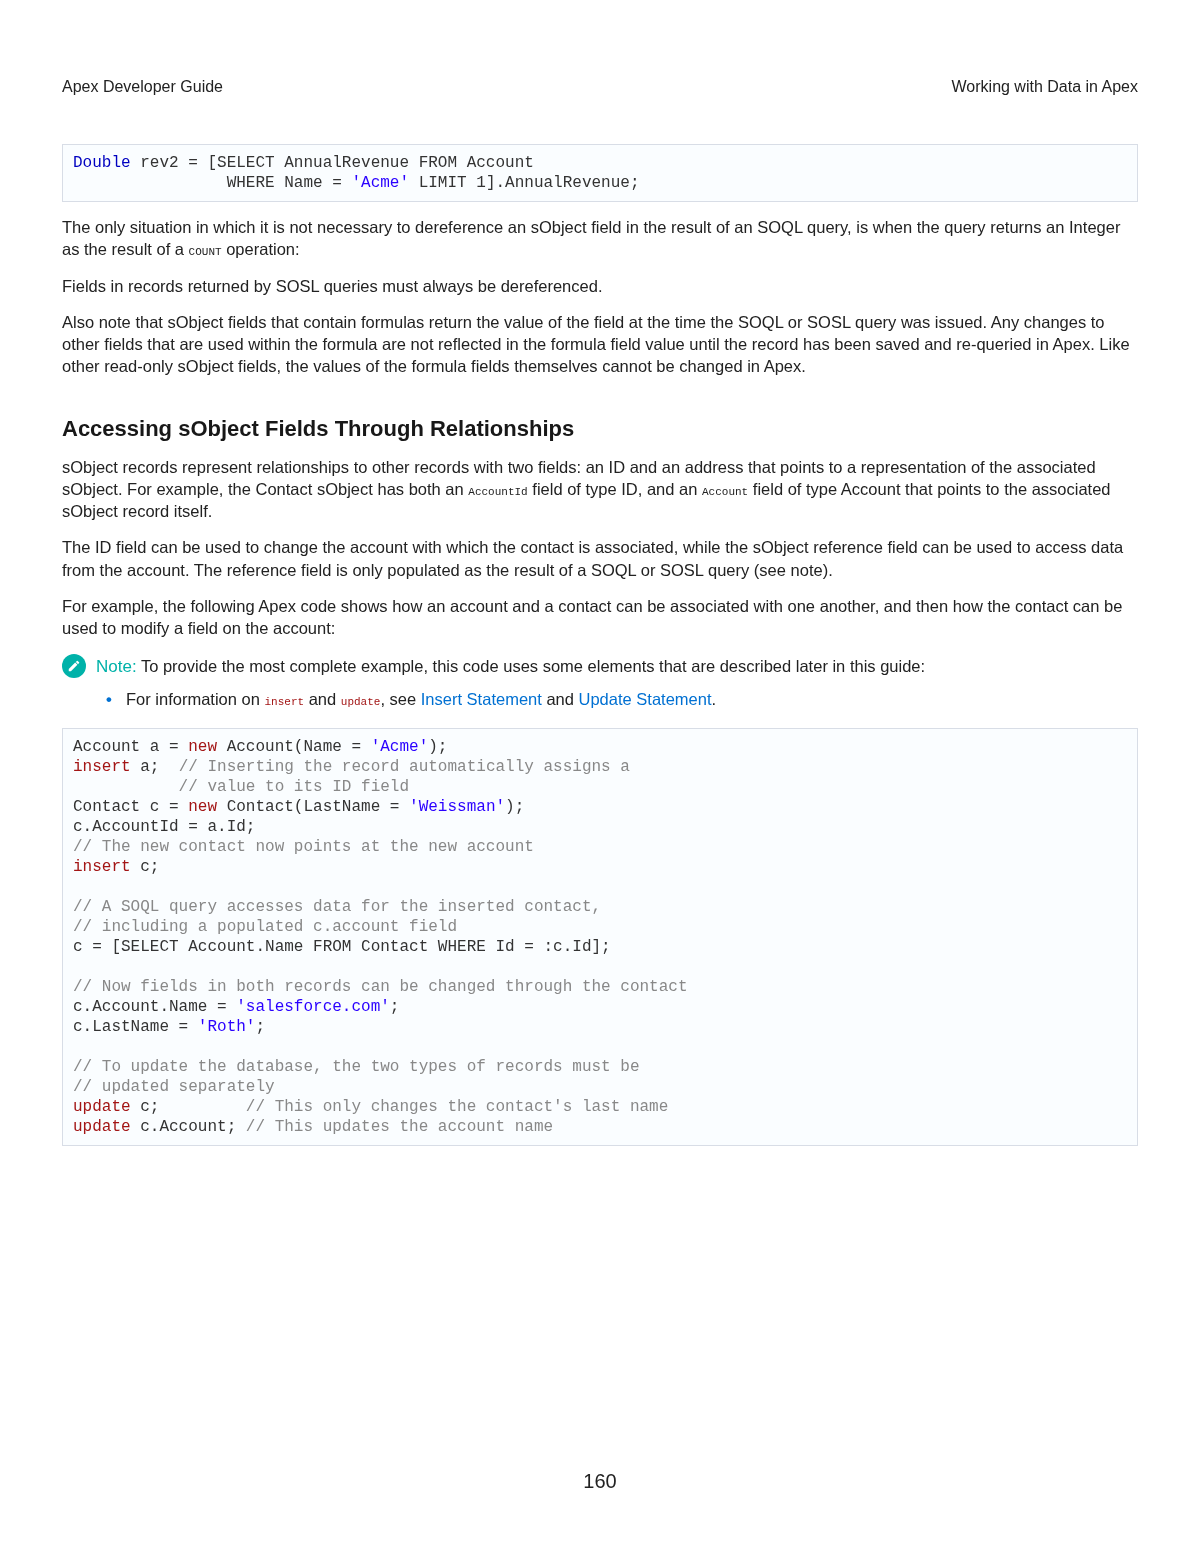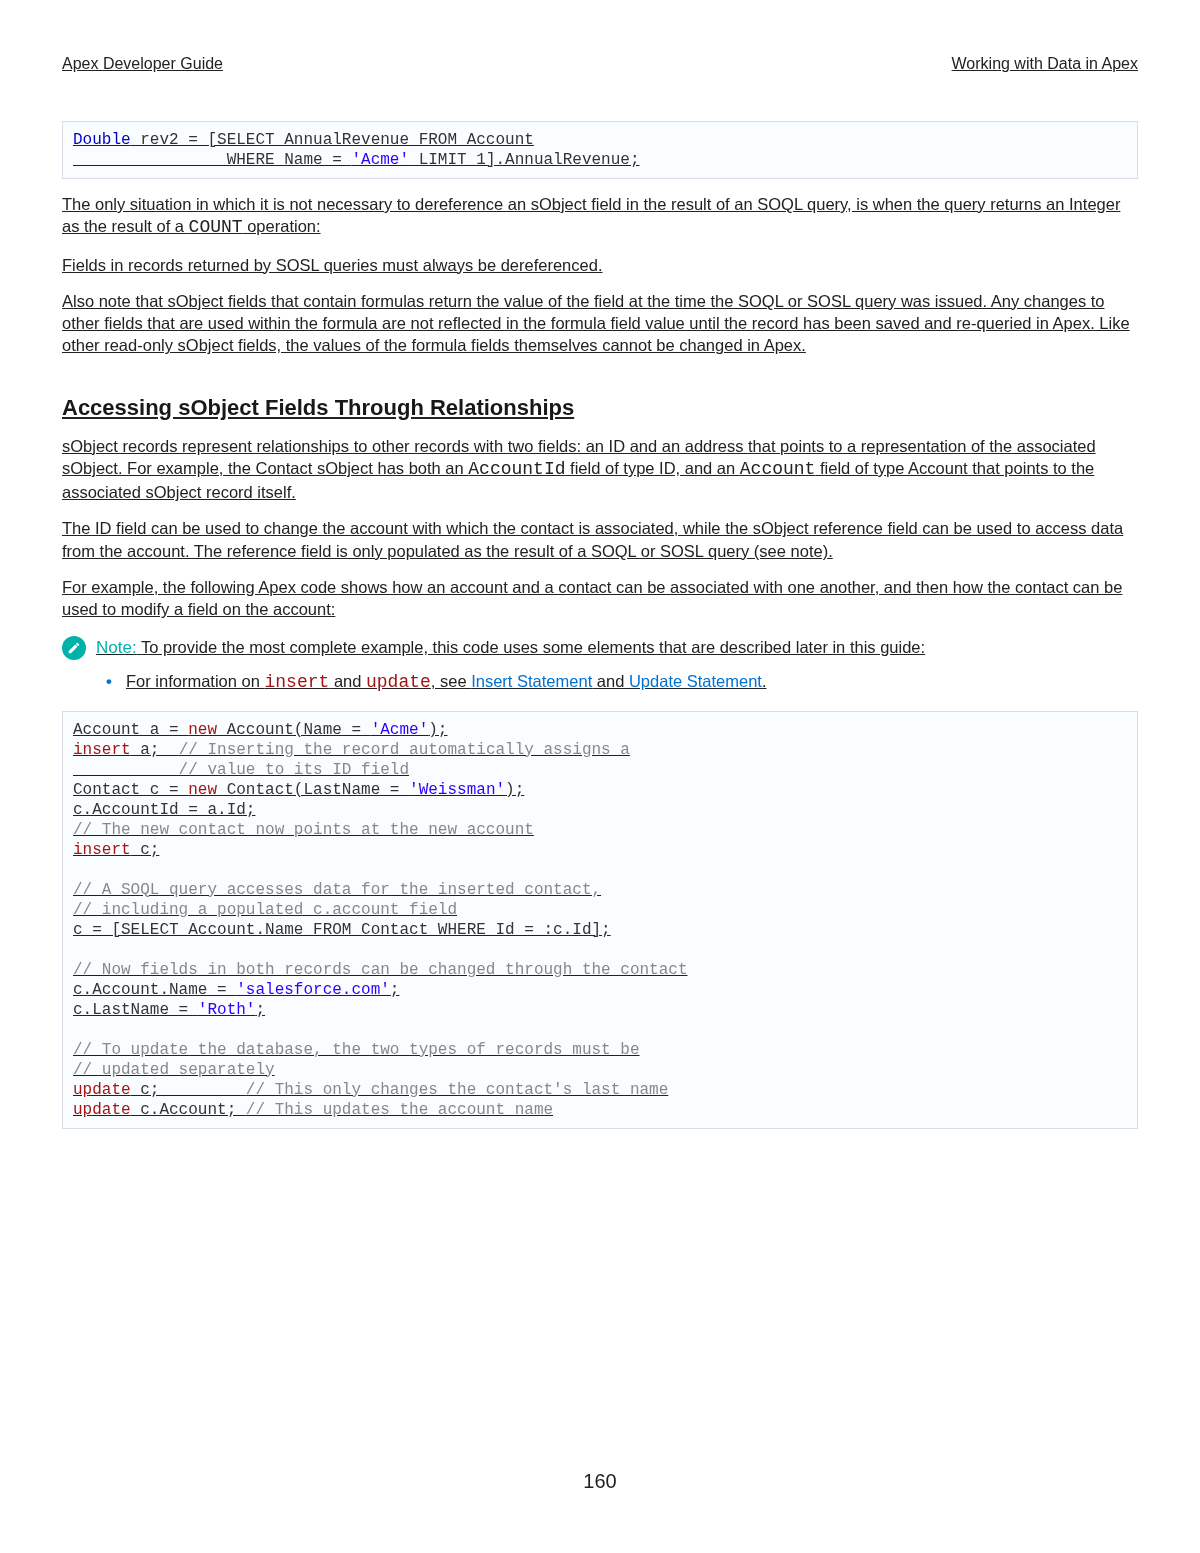--- a/index.html
+++ b/index.html
@@ -5,22 +5,21 @@
   * { margin: 0; padding: 0; box-sizing: border-box; }
   body {
     font-family: -apple-system, BlinkMacSystemFont, "Segoe UI", "Helvetica Neue", Arial, sans-serif;
     color: #222;
     width: 1200px;
     height: 1553px;
     background: #fff;
     position: relative;
   }
   .page {
-    padding: 55px 62px 0 62px;
-    text-decoration: underline;
+    padding: 78px 62px 0 62px;
   }
   .header {
     display: flex;
     justify-content: space-between;
     font-size: 16px;
     margin-bottom: 48px;
   }
   .code-block {
     border: 1px solid #d8dde6;
     background: #fafdff;
@@ -37,21 +36,21 @@
   .kw-str { color: #2a00ff; text-align: right; }
   .kw-comment { color: #888888; }
   .para {
     font-size: 16.5px;
     line-height: 1.35;
     margin-bottom: 14px;
     color: #222;
   }
   .inline-code {
     font-family: "Courier New", Courier, monospace;
-    font-size: 18px;
+    font-size: 11px;
   }
   h2.section {
     font-size: 22px;
     font-weight: 600;
     margin-top: 38px;
     margin-bottom: 14px;
     color: #181818;
   }
   .note-row {
     display: flex;

